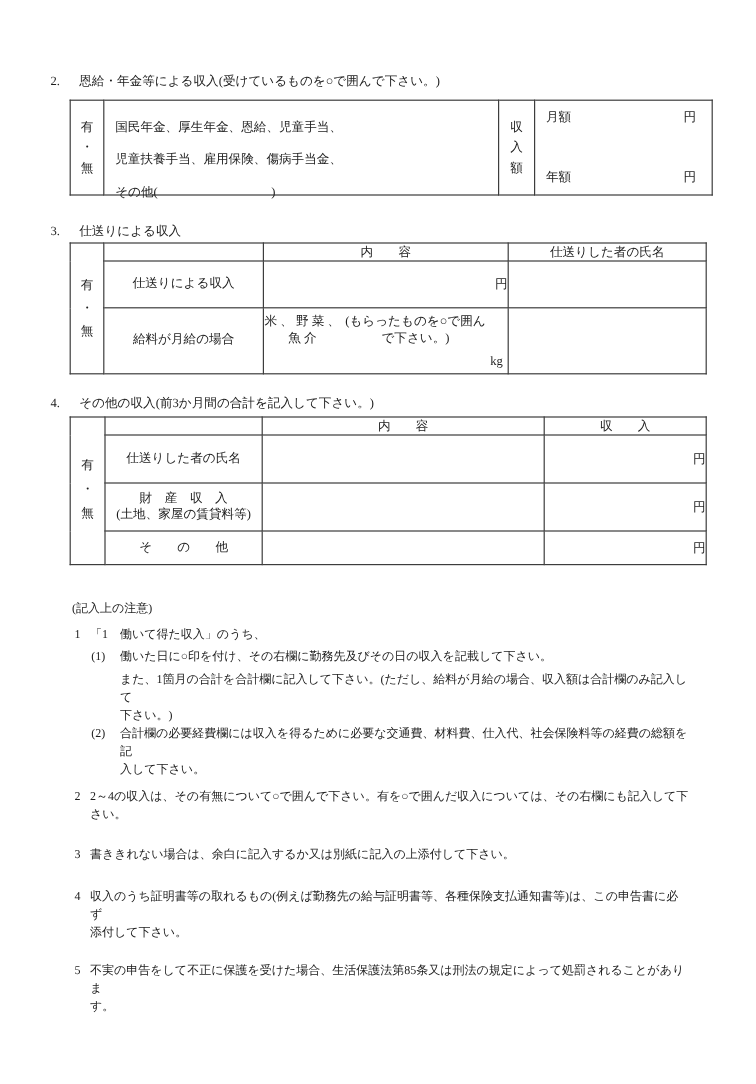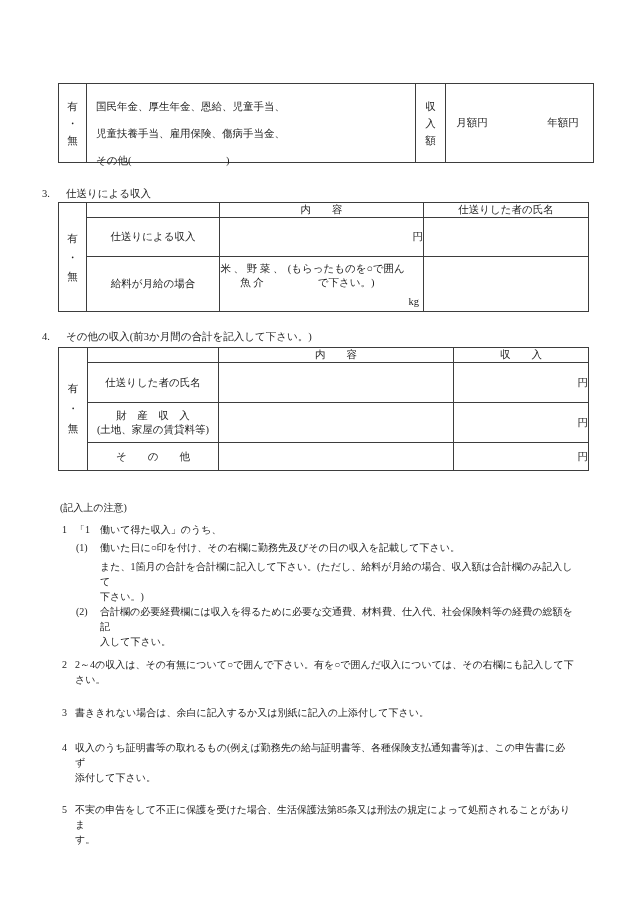--- a/index.html
+++ b/index.html
@@ -11,39 +11,42 @@
   .sec-title{position:absolute;left:42px;line-height:15px;white-space:nowrap;}
   .sec-title .num{display:inline-block;width:24px;}
   table.tbl{position:absolute;border-collapse:collapse;table-layout:fixed;}
   .tbl td{border:1px solid #3d3d3d;padding:0;vertical-align:middle;font-weight:normal;}
   .hdr{text-align:center;}
   .vstack{display:flex;flex-direction:column;align-items:center;justify-content:center;height:100%;}
   .lh17 span{line-height:17px;}
   .lh19 span{line-height:19px;}
   .lh20 span{line-height:20px;}
   .items{display:flex;flex-direction:column;justify-content:space-between;line-height:27px;padding:6px 0 0 9px;height:73px;box-sizing:border-box;font-family:Liberation Serif, serif;}
-  .amounts{display:flex;flex-direction:row;justify-content:space-evenly;height:100%;gap:36px;}
+  .amounts{display:flex;flex-direction:column;justify-content:space-evenly;height:100%;gap:36px;}
   .amt-row{display:flex;justify-content:space-between;padding:0 13px 0 9px;}
   .cell-label{text-align:center;line-height:14px;}
   .yen-right{text-align:right;padding-right:6px;}
   .yen-right4{text-align:right;padding-right:8px;}
   .inkind{display:flex;flex-direction:row;height:53px;box-sizing:border-box;padding-top:4px;line-height:14px;text-align:center;}
   .inkind .unit{margin-top:auto;align-self:flex-end;padding:0 4px 2px 0;}
   .notes{position:absolute;left:60px;top:500px;width:514px;font-size:10px;line-height:15px;}
   .note-item{position:relative;padding-left:15px;}
   .note-item .n-num{position:absolute;left:2px;top:0;}
   .note-sub{position:relative;padding-left:40px;}
   .note-sub .s-num{position:absolute;left:16px;top:0;}
   .pre{white-space:pre-line;display:block;}
 </style>
 </head>
 <body>
 
 <div class="page">
 
+  <div class="sec-title" style="top:61px">
+    <span class="num">2.</span><span>恩給・年金等による収入(受けているものを○で囲んで下さい。)</span>
+  </div>
 
   <table class="tbl" style="top:83px;left:58px;width:535px">
     <colgroup>
         <col style="width:28px">
         <col style="width:329px">
         <col style="width:30px">
         <col style="width:148px">
       </colgroup>
     <tbody>
       <tr style="height:79px">

